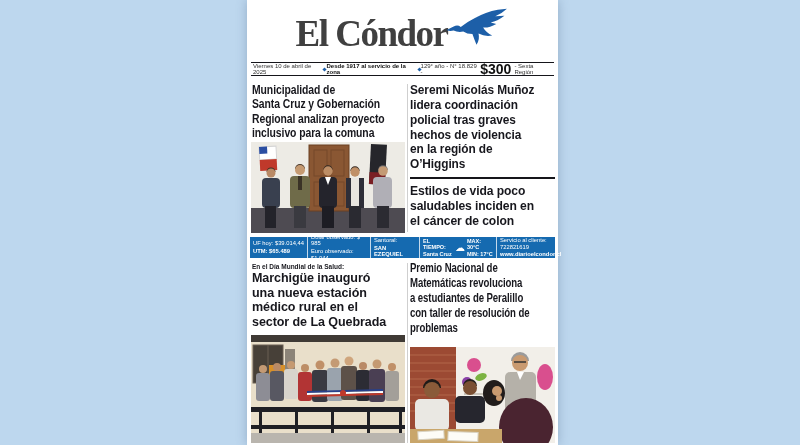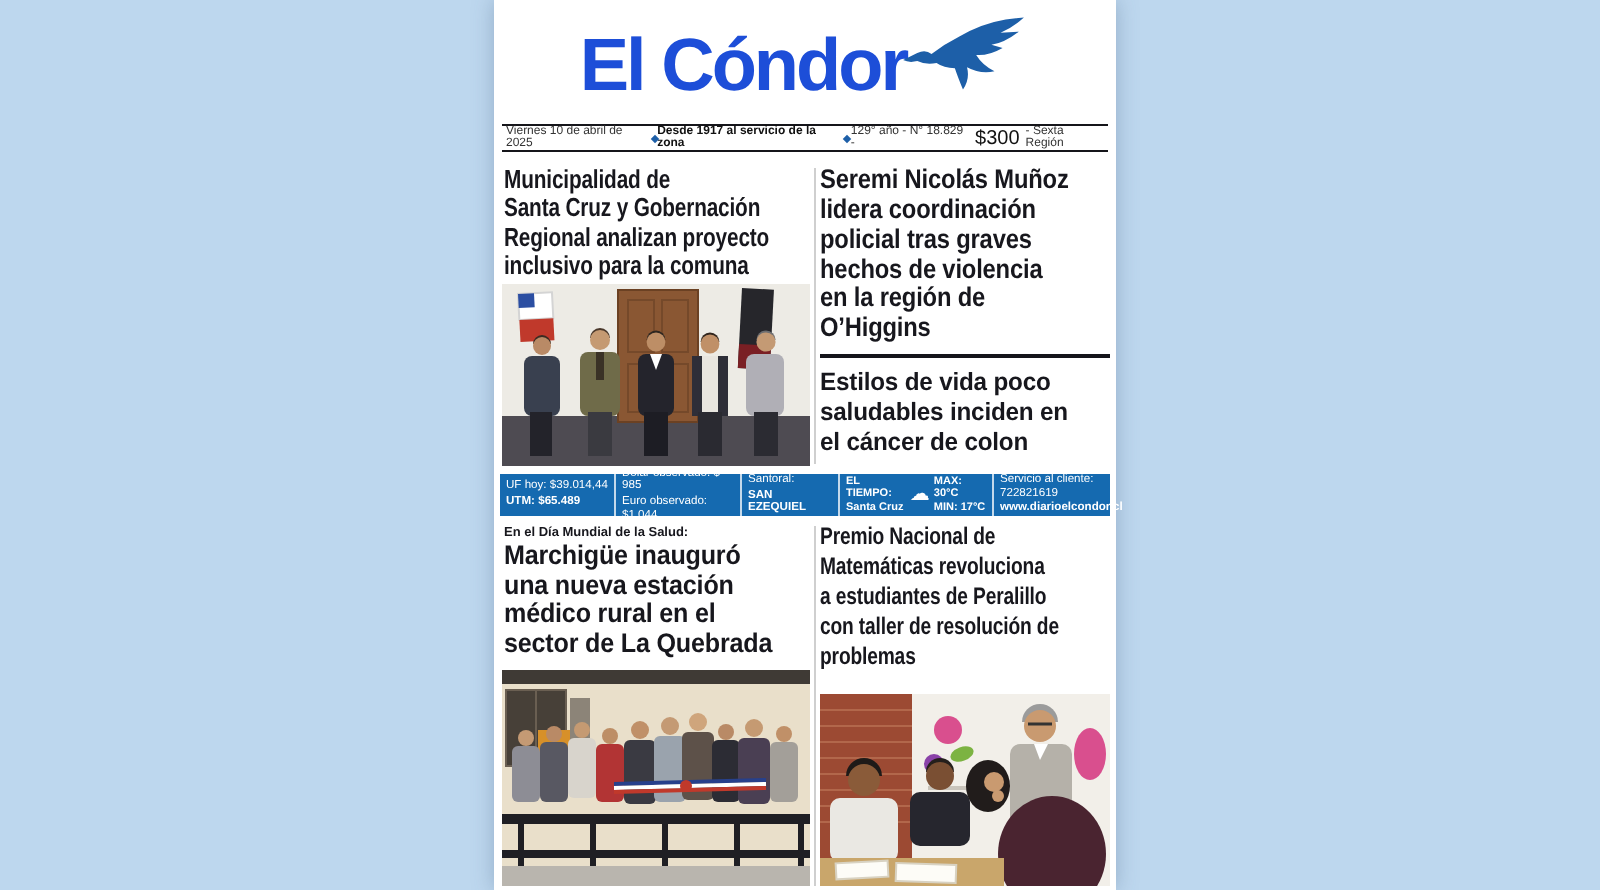--- a/index.html
+++ b/index.html
@@ -2,31 +2,31 @@
 <html><head>
 <meta charset="utf-8">
 <style>
   html,body{margin:0;padding:0;}
   body{width:800px;height:445px;background:#bdd7ee;overflow:hidden;position:relative;
        font-family:"Liberation Sans",sans-serif;}
   .paper{position:absolute;left:247px;top:0;width:311px;height:445px;background:#ffffff;
          box-shadow:0 0 10px rgba(70,95,130,.35);}
   .masthead{position:absolute;top:4px;left:0;right:0;height:58px;display:flex;
             align-items:center;justify-content:center;}
-  .masthead h1{margin:0;font-family:Liberation Sans, sans-serif;font-weight:bold;font-size:37px;
-               color:#1d4ed8;letter-spacing:-1.5px;}
+  .masthead h1{margin:0;font-family:Liberation Serif, serif;font-weight:bold;font-size:37px;
+               color:#404040;letter-spacing:-1.5px;}
   .condor{width:66px;height:48px;margin-left:-4px;margin-top:-10px;}
   .dateline{position:absolute;top:62px;left:4px;width:303px;height:14px;box-sizing:border-box;
             border-top:1.5px solid #15151a;border-bottom:1.5px solid #15151a;
             display:flex;align-items:center;justify-content:space-between;
             font-size:6px;color:#333;padding:0 2px;}
   .diamond{width:3px;height:3px;background:#1d5fa8;transform:rotate(45deg);flex:0 0 auto;}
   .slogan{font-weight:bold;color:#111;}
   .date-right{display:flex;align-items:center;gap:3px;}
-  .price{font-size:10px;font-weight:normal;color:#111;}
+  .price{font-size:14px;font-weight:bold;color:#111;}
   .hl{position:absolute;margin:0;font-weight:bold;color:#17171d;white-space:pre-line;
       transform-origin:0 0;letter-spacing:-0.1px;}
   #hl-tl{left:5px;top:83px;width:192px;font-size:13px;line-height:1.1;transform:scaleX(0.80);}
   #hl-tr{left:163px;top:83px;width:166px;font-size:13.5px;line-height:1.1;transform:scaleX(0.88);}
   #rule-mr{position:absolute;left:163px;top:177px;width:145px;border-top:2px solid #15151a;}
   #hl-mr{left:163px;top:184px;width:150px;font-size:12.5px;line-height:1.18;transform:scaleX(0.97);}
   #kicker{position:absolute;left:5px;top:263px;font-size:6.5px;font-weight:bold;color:#17171d;}
   #hl-bl{left:5px;top:271px;width:165px;font-size:13.5px;line-height:1.08;transform:scaleX(0.93);}
   #hl-br{left:163px;top:261px;width:182px;font-size:12px;line-height:1.25;transform:scaleX(0.80);}
   .vdiv{position:absolute;width:1px;background:#cfcfcf;left:160px;}

